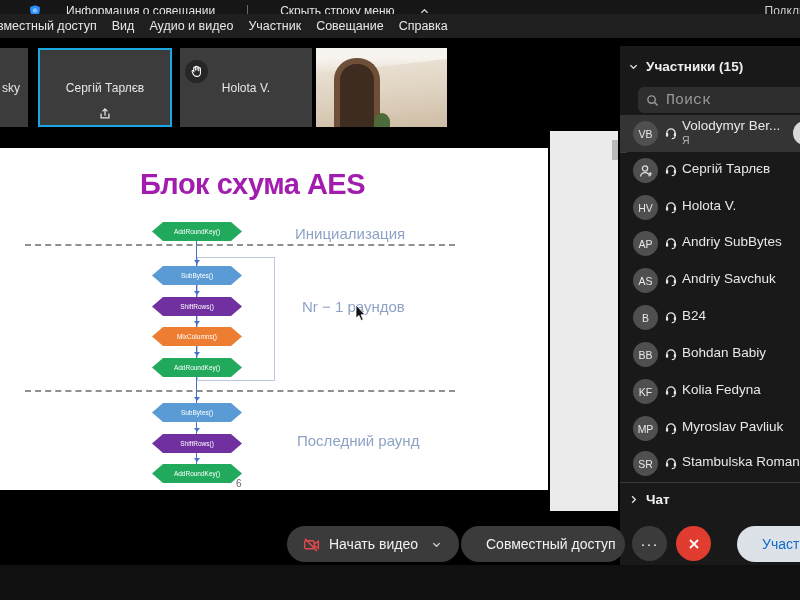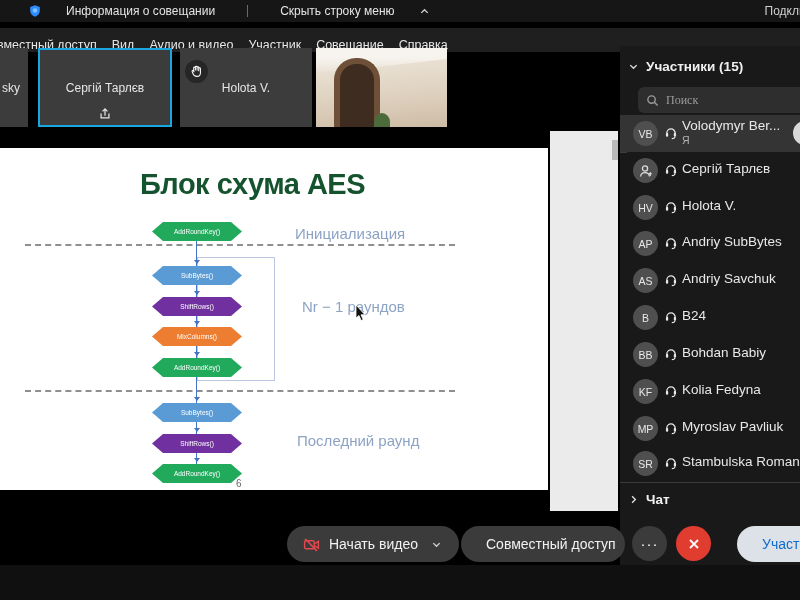--- a/index.html
+++ b/index.html
@@ -7,21 +7,21 @@
   .abs { position:absolute; }
   #stage { position:relative; width:800px; height:600px; background:#000; }
 
   
   #titlebar { left:0; top:0; width:800px; height:22px; background:#161616; color:#e4e4e4; font-size:12px; }
   #titlebar .tb-left { position:absolute; left:28px; top:0; height:22px; display:flex; align-items:center; gap:24px; }
   .tb-sep { width:1px; height:12px; background:#6a6a6a; margin:0 8px; }
   #connect-label { position:absolute; right:-14px; top:4px; color:#cfcfcf; white-space:nowrap; }
 
   
-  #menubar { left:0; top:28px; width:800px; height:24px; background:#1f1f1f; color:#e8e8e8; font-size:12.5px; display:flex; align-items:flex-end; }
+  #menubar { left:0; top:14px; width:800px; height:24px; background:#1f1f1f; color:#e8e8e8; font-size:12.5px; display:flex; align-items:center; }
   #menubar span { margin-right:15px; white-space:nowrap; cursor:default; }
   #menubar span:first-child { margin-left:-3px; }
 
   
   .tile { position:absolute; top:48px; height:79px; background:#3c3c3c; color:#e6e6e6; font-size:12px; }
   .tile .tname { position:absolute; left:0; right:0; top:50%; transform:translateY(-50%); text-align:center; white-space:nowrap; overflow:hidden; }
   #tile-active { border:2px solid #1aa7e0; }
   .hand-badge { position:absolute; left:5px; top:12px; width:23px; height:23px; border-radius:50%; background:#262626; display:flex; align-items:center; justify-content:center; }
   .share-badge { position:absolute; left:50%; transform:translateX(-50%); bottom:4px; width:16px; height:14px; }
 
@@ -30,38 +30,38 @@
   .ceil { position:absolute; left:0; top:0; width:100%; height:26px; background:linear-gradient(180deg,#f7f4ef 35%,rgba(247,244,239,0)); clip-path:polygon(0 0,100% 0,100% 42%,0 100%); }
   .door { position:absolute; left:18px; top:10px; width:46px; height:70px; border:6px solid #6e4f38; border-bottom:none; border-radius:22px 22px 0 0; background:#3d2c1f; }
   .plant { position:absolute; left:58px; bottom:-4px; width:16px; height:18px; background:#4d6b3a; border-radius:50% 50% 20% 20%; }
 
   
   #slide { left:0; top:148px; width:548px; height:342px; background:#fff; overflow:hidden; }
   #gray-strip { left:550px; top:131px; width:68px; height:380px; background:#ebebeb; }
   #gray-scroll { left:612px; top:140px; width:6px; height:20px; background:#b9b9b9; }
   #side-scroll { left:620px; top:131px; width:7px; height:22px; background:#3d3d3d; }
 
-  #slide-title { position:absolute; left:140px; top:20px; font-size:29px; font-weight:bold; color:#14532d; letter-spacing:-.5px; }
+  #slide-title { position:absolute; left:140px; top:20px; font-size:29px; font-weight:bold; color:#a21caf; letter-spacing:-.5px; }
   .hex { position:absolute; left:152px; width:90px; height:19px; color:#fff; font-size:6.5px; display:flex; align-items:center; justify-content:center; clip-path:polygon(11px 0,79px 0,100% 50%,79px 100%,11px 100%,0 50%); }
   .c-green { background:#21a95c; } .c-blue { background:#5b9bd5; } .c-purple { background:#7030a0; } .c-orange { background:#ed7d31; }
   .fa { position:absolute; left:196px; width:1px; background:#4472c4; }
   .fa::after { content:""; position:absolute; left:-2.5px; bottom:-1px; border:3px solid transparent; border-top:4px solid #4472c4; }
   .dash { position:absolute; left:25px; width:430px; border-top:2px dashed #8f8f8f; }
   .note { position:absolute; font-size:15px; color:#8da3c5; white-space:nowrap; }
   #loop-rect { position:absolute; left:197px; top:109px; width:78px; height:124px; border:1px solid #bcc8e2; }
   #page-num { position:absolute; left:236px; top:330px; font-size:10px; color:#666; }
 
   
   #cursor { left:355px; top:305px; width:12px; height:18px; }
 
   
   #sidebar { left:620px; top:46px; width:180px; height:519px; background:#191919; color:#e8e8e8; overflow:hidden; }
   .sb-head { position:absolute; left:8px; display:flex; align-items:center; gap:7px; font-size:13.5px; font-weight:bold; color:#f0f0f0; }
   #search-box { position:absolute; left:18px; top:41px; width:168px; height:26px; background:#2e2e2e; border-radius:6px; display:flex; align-items:center; padding:0 8px; gap:7px; }
-  #search-box input { background:transparent; border:none; outline:none; color:#86efac; font-size:12px; width:110px; font-family:Liberation Serif, serif; }
+  #search-box input { background:transparent; border:none; outline:none; color:#86efac; font-size:15px; width:110px; font-family:Liberation Mono, monospace; }
   #search-box input::placeholder { color:#9a9a9a; }
   .p-row { position:absolute; left:0; width:185px; height:37px; }
   .p-row.me { background:#343434; }
   .avatar { position:absolute; left:13px; top:6px; width:25px; height:25px; border-radius:50%; background:#4f4f4f; color:#e8e8e8; font-size:10.5px; display:flex; align-items:center; justify-content:center; }
   .headset { position:absolute; left:44px; top:11px; }
   .p-name { position:absolute; left:62px; top:9px; font-size:13.5px; white-space:nowrap; }
   .p-row.me .p-name { top:3px; }
   .p-sub { position:absolute; left:62px; top:19px; font-size:10.5px; color:#b3b3b3; }
   .edge-dot { position:absolute; right:-12px; top:6px; width:24px; height:24px; border-radius:50%; background:#d9d9d9; }
   #sb-divider { position:absolute; left:0; top:436px; width:180px; height:1px; background:#3a3a3a; }

